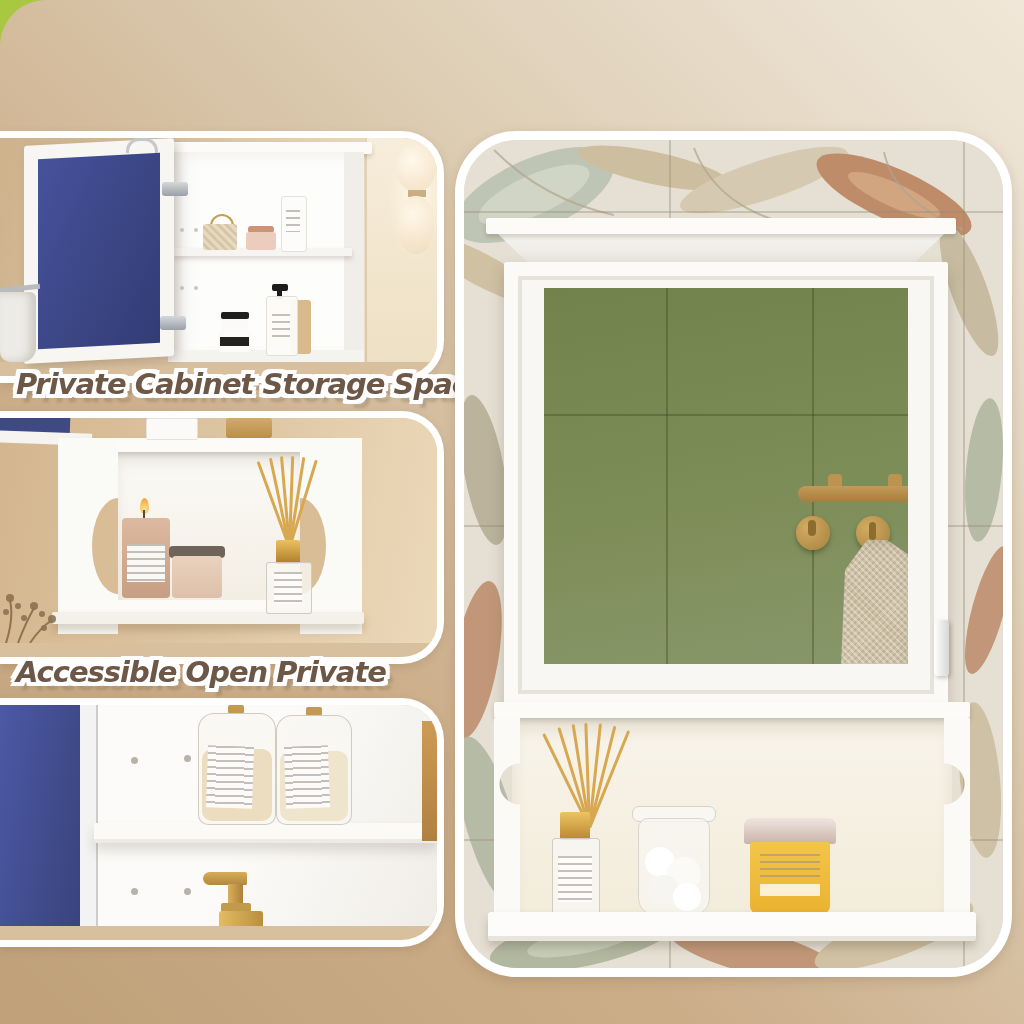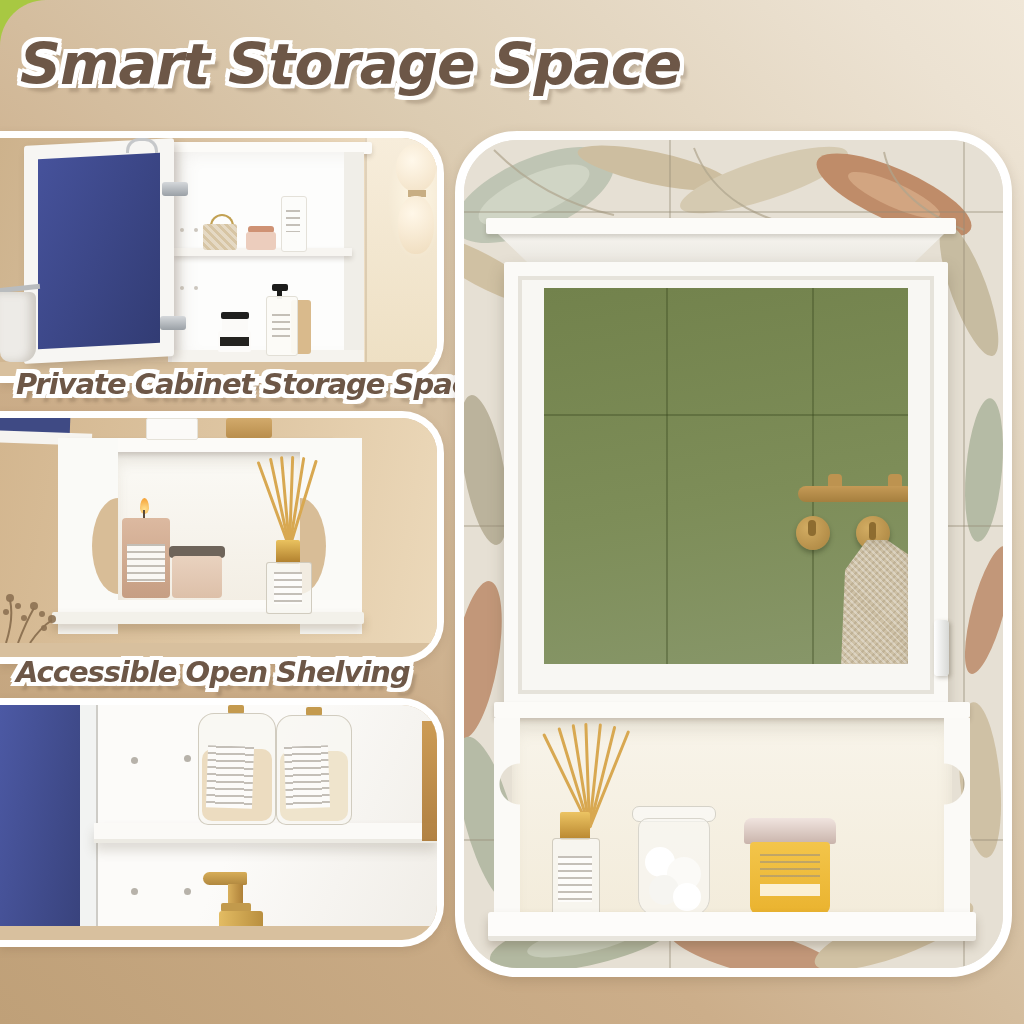--- a/index.html
+++ b/index.html
@@ -39,21 +39,20 @@
   .mgrid-h{height:2px;background:rgba(55,70,30,.35);}
   .reed{width:3px;height:92px;background:#d8a851;transform-origin:50% 100%;border-radius:2px;}
 </style>
 </head>
 <body>
 
 <div id="stage">
   <div class="abs green-corner"></div>
   <div class="abs canvas"></div>
 
-  <h1 class="abs outlined title" style="margin:0">Smart Storage Space</h1>
 
   <div class="abs photo p1">
     <div class="abs" style="left:0;top:0;width:437px;height:224px;background:linear-gradient(105deg,#cdb28c 0%,#d9c1a0 40%,#ead7ba 72%,#f4e8d4 100%)"></div>
     <div class="abs" style="left:365px;top:0;width:72px;height:224px;background:linear-gradient(180deg,#f7eddb,#eee0c4);border-left:2px solid rgba(160,130,95,.25)"></div>
     <div class="abs" style="left:388px;top:2px;width:56px;height:120px;background:radial-gradient(closest-side,rgba(255,248,230,.95),rgba(255,248,230,0));"></div>
     <div class="abs" style="left:396px;top:6px;width:40px;height:48px;border-radius:50%;background:radial-gradient(circle at 40% 35%,#fff8ea,#f1dfc2)"></div>
     <div class="abs" style="left:408px;top:52px;width:18px;height:7px;background:#c8ae83"></div>
     <div class="abs" style="left:398px;top:58px;width:36px;height:58px;border-radius:46%;background:radial-gradient(circle at 40% 30%,#fff7e8,#efdcbd)"></div>
 
     <div class="abs white shadowed" style="left:160px;top:4px;width:212px;height:12px;border-radius:2px"></div>
@@ -142,21 +141,21 @@
           <circle cx="18" cy="36" r="3"></circle>
           <circle cx="34" cy="36" r="4"></circle>
         <circle cx="42" cy="44" r="3"></circle>
           <circle cx="52" cy="49" r="4"></circle>
           <circle cx="24" cy="48" r="3"></circle>
         <circle cx="6" cy="42" r="3"></circle>
           <circle cx="44" cy="58" r="3"></circle>
       </g>
     </svg>
   </div>
-  <div class="abs outlined caption" style="top:658px">Accessible Open Shelving</div>
+  <div class="abs outlined caption" style="top:658px">Accessible Open Private</div>
 
   <div class="abs photo p3">
     <div class="abs" style="left:0;top:0;width:437px;height:221px;background:linear-gradient(115deg,#fcfbf9 55%,#f0ede7)"></div>
     <div class="abs" style="left:0;top:0;width:80px;height:221px;background:linear-gradient(100deg,#4c59a4,#39437d)"></div>
     <div class="abs" style="left:80px;top:0;width:16px;height:221px;background:#f2f3f2;border-right:2px solid rgba(170,165,155,.5)"></div>
     <div class="abs" style="left:131px;top:52px;width:7px;height:7px;border-radius:50%;background:#b7b2aa"></div>
     <div class="abs" style="left:184px;top:50px;width:7px;height:7px;border-radius:50%;background:#b7b2aa"></div>
     <div class="abs" style="left:131px;top:183px;width:7px;height:7px;border-radius:50%;background:#b7b2aa"></div>
     <div class="abs" style="left:184px;top:183px;width:7px;height:7px;border-radius:50%;background:#b7b2aa"></div>
     <div class="abs" style="left:94px;top:118px;width:343px;height:16px;background:#fbfaf7;border-bottom:4px solid #eceae3;box-shadow:0 8px 12px rgba(90,75,55,.18)"></div>

